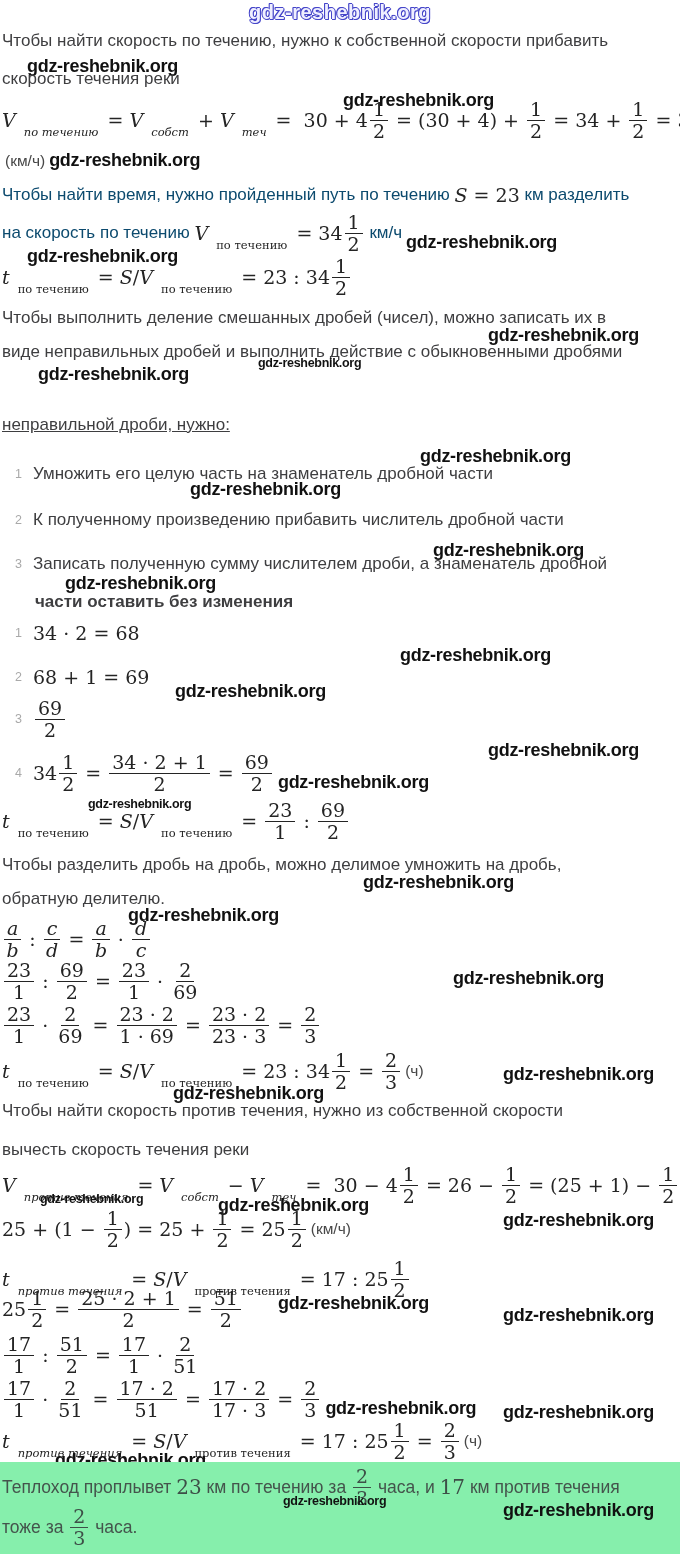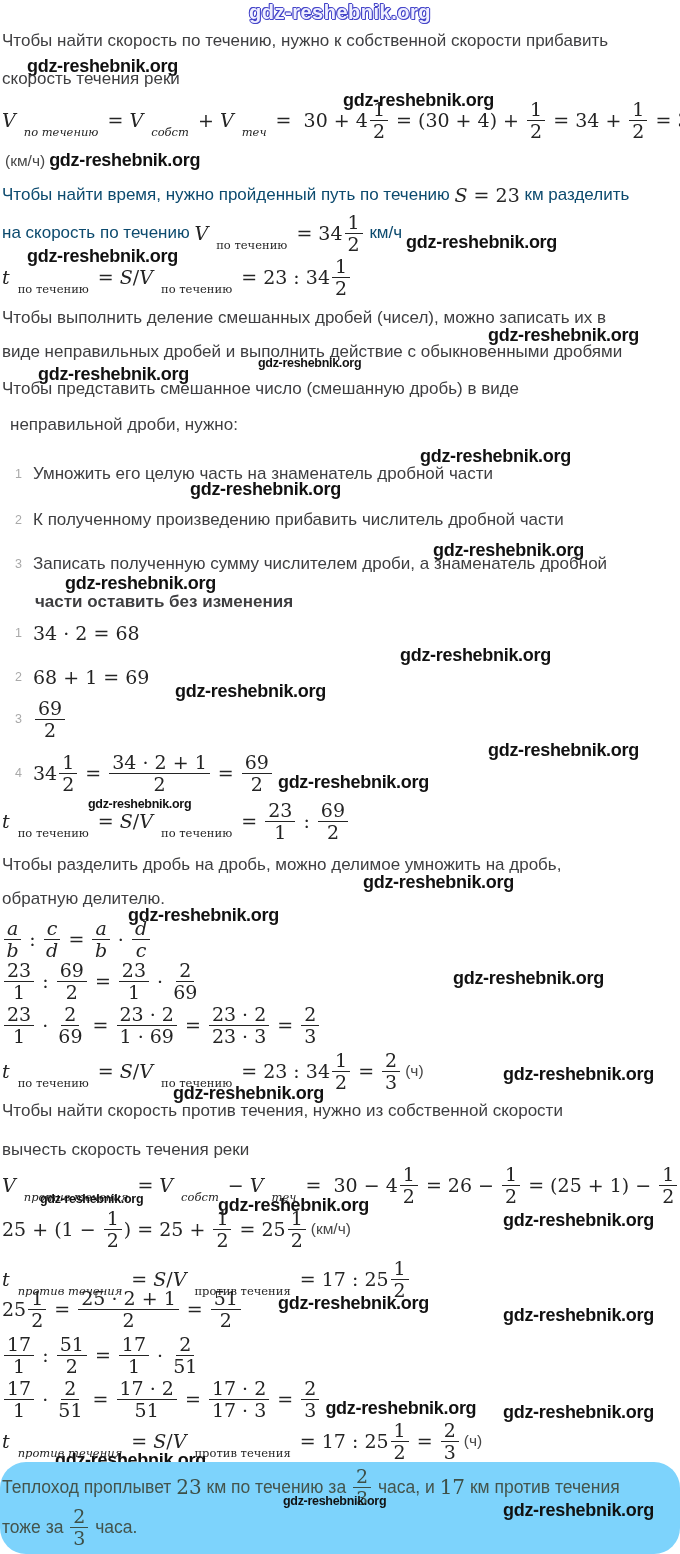--- a/index.html
+++ b/index.html
@@ -20,21 +20,21 @@
   .mt{white-space:pre;}
   .mi{font-style:italic;}
   .msub{font-size:11.5px;transform:translateY(12px);margin:0 3px 0 8px;white-space:pre;}
   .frac{display:inline-flex;flex-direction:column;align-items:center;margin:0 2px;line-height:1.08;}
   .frac .n{border-bottom:1.3px solid #242424;padding:0 3px;}
   .frac .d{padding:0 2px;}
   .frac.fi .n,.frac.fi .d{font-style:italic;}
   .unit{font:15.5px "Liberation Sans",sans-serif;color:#474747;margin-left:3px;}
   .lirow{display:flex;align-items:center;}
   .linum{font:12.5px "Liberation Sans",sans-serif;color:#a9a9a9;width:18px;flex:none;}
-  .answer-box{position:absolute;background:#7dd3fc;border-radius:26px;}
+  .answer-box{position:absolute;background:#86efac;}
   .answer-box .rtx{color:#44544c;font-size:17.5px;}
   .answer-box .mt{color:#3d4f47;font-size:20px;}
   .answer-box .frac{color:#3d4f47;}
   .answer-box .frac .n{border-color:#3d4f47;}
 </style>
 </head>
 <body>
 
 <div id="page">
     <div class="line wmtop" style="left: 0px; top: 1px; width: 680px;">gdz-reshebnik.org</div>
@@ -46,22 +46,21 @@
     <div class="line math" style="left: 2px; top: 150px;"><span class="unit">(км/ч)</span><span class="wm inline">gdz-reshebnik.org</span></div>
     <div class="line math" style="left: 2px; top: 184px;"><span class="rtx">Чтобы найти время, нужно пройденный путь по течению </span><span class="mt mi">S</span><span class="mt"> = 23</span><span class="rtx"> км разделить</span></div>
     <div class="line math" style="left: 2px; top: 212px;"><span class="rtx">на скорость по течению </span><span class="mt mi">V</span><span class="msub">по течению</span><span class="mt"> = 34</span><span class="frac"><span class="n">1</span><span class="d">2</span></span><span class="rtx"> км/ч</span><span class="wm inline dip">gdz-reshebnik.org</span></div>
     <div class="line wm" style="left: 27px; top: 246px;">gdz-reshebnik.org</div>
     <div class="line math" style="left: 2px; top: 256px;"><span class="mt mi">t</span><span class="msub">по течению</span><span class="mt"> = </span><span class="mt mi">S</span><span class="mt">/</span><span class="mt mi">V</span><span class="msub">по течению</span><span class="mt"> = 23 : 34</span><span class="frac"><span class="n">1</span><span class="d">2</span></span></div>
     <div class="line txt" style="left: 2px; top: 308px;">Чтобы выполнить деление смешанных дробей (чисел), можно записать их в</div>
     <div class="line wm" style="left: 488px; top: 325px;">gdz-reshebnik.org</div>
     <div class="line txt" style="left: 2px; top: 342px;">виде неправильных дробей и выполнить действие с обыкновенными дробями</div>
     <div class="line wm small" style="left: 258px; top: 356px;">gdz-reshebnik.org</div>
     <div class="line wm" style="left: 38px; top: 364px;">gdz-reshebnik.org</div>
-    <div class="line txt" style="left: 2px; top: 379px;">Чтобы представить смешанное число (смешанную дробь) в виде</div>
-    <div class="line txt" style="left: 10px; top: 415px;">неправильной дроби, нужно:</div>
+    <div class="line txt" style="left: 2px; top: 415px; text-decoration: underline;">неправильной дроби, нужно:</div>
     <div class="line wm" style="left: 420px; top: 446px;">gdz-reshebnik.org</div>
     <div class="line lirow" style="left: 15px; top: 464px;"><span class="linum">1</span><span class="txt">Умножить его целую часть на знаменатель дробной части</span></div>
     <div class="line wm" style="left: 190px; top: 479px;">gdz-reshebnik.org</div>
     <div class="line lirow" style="left: 15px; top: 510px;"><span class="linum">2</span><span class="txt">К полученному произведению прибавить числитель дробной части</span></div>
     <div class="line wm" style="left: 433px; top: 540px;">gdz-reshebnik.org</div>
     <div class="line lirow" style="left: 15px; top: 554px;"><span class="linum">3</span><span class="txt">Записать полученную сумму числителем дроби, а знаменатель дробной</span></div>
     <div class="line wm" style="left: 65px; top: 573px;">gdz-reshebnik.org</div>
     <div class="line txt" style="left: 35px; top: 592px; font-weight: bold;">части оставить без изменения</div>
     <div class="line lirow math" style="left: 15px; top: 622px;"><span class="linum">1</span><span class="mt">34 · 2 = 68</span></div>
     <div class="line wm" style="left: 400px; top: 645px;">gdz-reshebnik.org</div>

